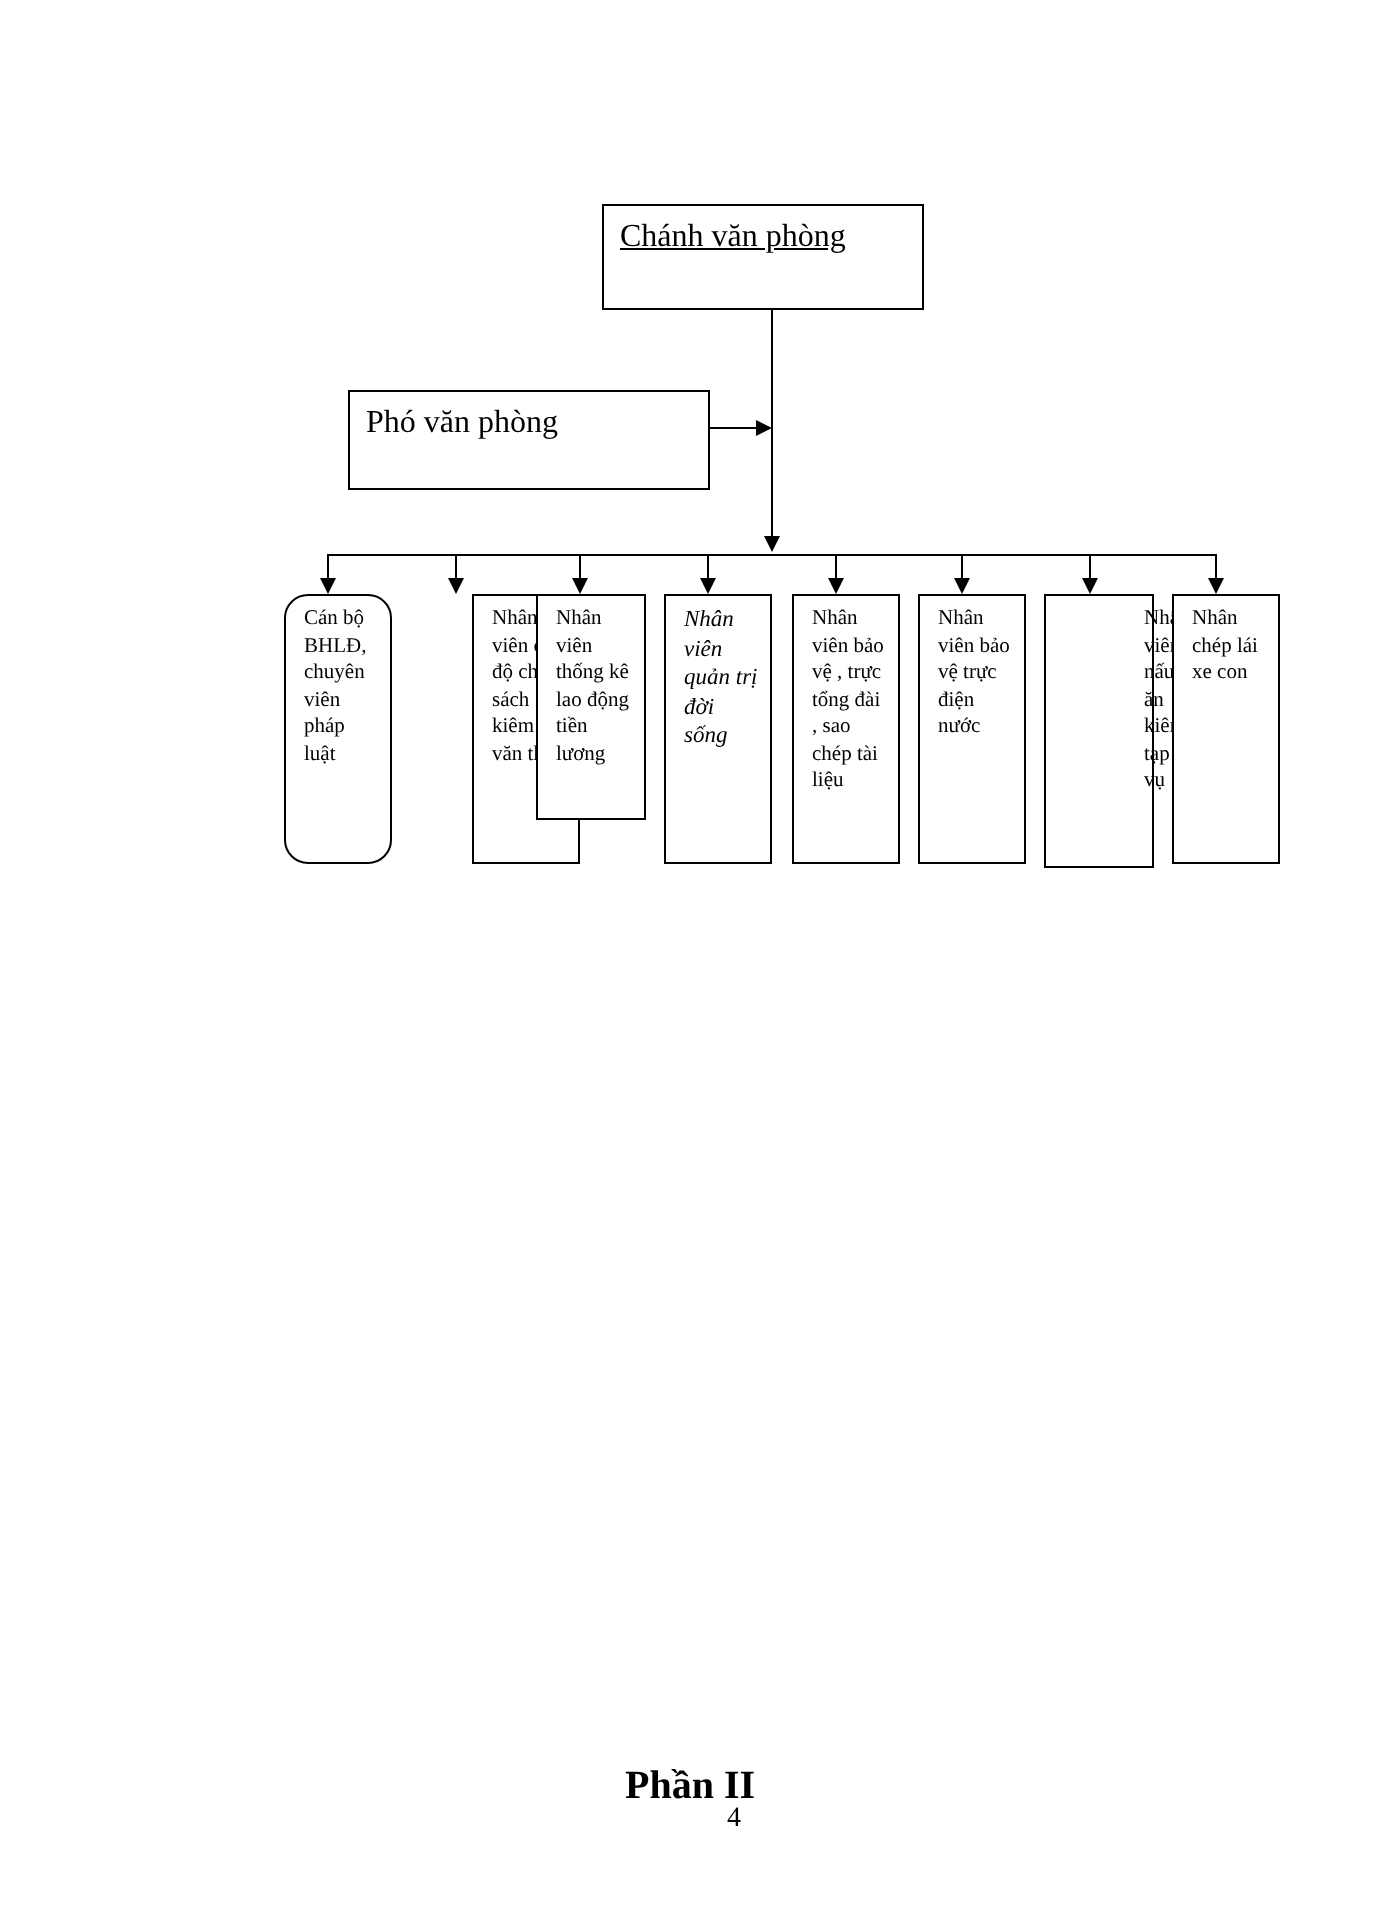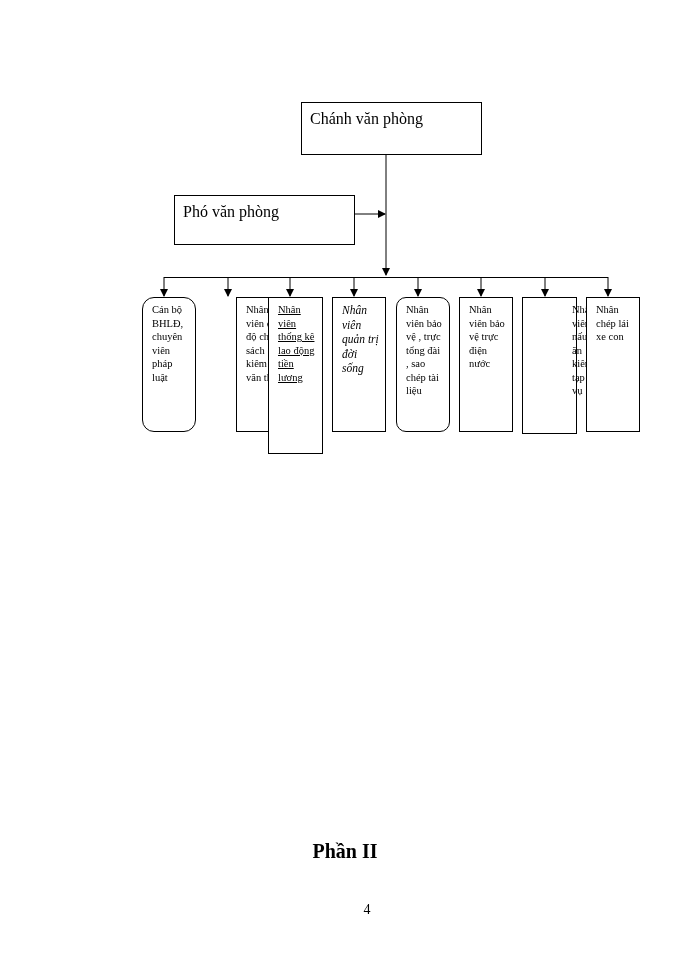--- a/index.html
+++ b/index.html
@@ -3,21 +3,21 @@
 <meta charset="utf-8">
 <style>
   html, body { margin:0; padding:0; background:#ffffff; }
   body { width:700px; height:960px; position:relative; overflow:hidden;
          font-family:"Liberation Serif","DejaVu Serif",serif; color:#000; }
   .abs { position:absolute; }
   .box { position:absolute; border:1px solid #000; background:#fff; box-sizing:border-box; }
   .top-title { font-size:16px; line-height:18px; }
   .small { font-size:10.5px; line-height:13.5px; padding:5px 6px 0 9px; }
   svg.lines { position:absolute; left:0; top:0; }
-  .heading { font-weight:bold; font-size:20px; }
+  .heading { font-weight:bold; font-size:20px;margin-top:42px; }
   .pagenum { font-size:14px; }
 </style>
 </head>
 <body>
 
 <svg class="lines" width="700" height="960">
   <defs>
     <marker id="arr" markerWidth="8" markerHeight="8" refX="7" refY="4" orient="auto" markerUnits="userSpaceOnUse">
       <path d="M0,0 L8,4 L0,8 z" fill="#000"></path>
     </marker>
@@ -32,41 +32,41 @@
   <line x1="164" y1="277" x2="164" y2="296" stroke="#000" stroke-width="1" marker-end="url(#arr)"></line>
   <line x1="228" y1="277" x2="228" y2="296" stroke="#000" stroke-width="1" marker-end="url(#arr)"></line>
   <line x1="290" y1="277" x2="290" y2="296" stroke="#000" stroke-width="1" marker-end="url(#arr)"></line>
   <line x1="354" y1="277" x2="354" y2="296" stroke="#000" stroke-width="1" marker-end="url(#arr)"></line>
   <line x1="418" y1="277" x2="418" y2="296" stroke="#000" stroke-width="1" marker-end="url(#arr)"></line>
   <line x1="481" y1="277" x2="481" y2="296" stroke="#000" stroke-width="1" marker-end="url(#arr)"></line>
   <line x1="545" y1="277" x2="545" y2="296" stroke="#000" stroke-width="1" marker-end="url(#arr)"></line>
   <line x1="608" y1="277" x2="608" y2="296" stroke="#000" stroke-width="1" marker-end="url(#arr)"></line>
 </svg>
 
-<div class="box" style="left:301px; top:102px; width:181px; height:53px;">
+<div class="box" style="left:301px; top:102px; width:161px; height:53px;text-decoration:underline;">
   <div class="top-title" style="padding:7px 0 0 8px;">Chánh văn phòng</div>
 </div>
 
 <div class="box" style="left:174px; top:195px; width:181px; height:50px;">
   <div class="top-title" style="padding:7px 0 0 8px;">Phó văn phòng</div>
 </div>
 
 <div class="box" style="left:142px; top:297px; width:54px; height:135px;border-radius:12px;">
   <div class="small">Cán bộ BHLĐ, chuyên viên pháp luật</div>
 </div>
 <div class="box" style="left:205px; top:297px; width:54px; height:135px;margin-left:31px;">
   <div class="small">Nhân viên chế độ chính sách kiêm văn thư</div>
 </div>
-<div class="box" style="left:268px; top:297px; width:55px; height:157px;text-decoration:underline;">
+<div class="box" style="left:268px; top:297px; width:55px; height:113px;">
   <div class="small">Nhân viên thống kê lao động tiền lương</div>
 </div>
 <div class="box" style="left:332px; top:297px; width:54px; height:135px;">
   <div class="small" style="font-size:11.5px; line-height:14.5px;font-style:italic;">Nhân viên quản trị đời sống</div>
 </div>
-<div class="box" style="left:396px; top:297px; width:54px; height:135px;border-radius:10px;">
+<div class="box" style="left:396px; top:297px; width:54px; height:135px;">
   <div class="small">Nhân viên bảo vệ , trực tổng đài , sao chép tài liệu</div>
 </div>
 <div class="box" style="left:459px; top:297px; width:54px; height:135px;">
   <div class="small">Nhân viên bảo vệ trực điện nước</div>
 </div>
 <div class="box" style="left:522px; top:297px; width:55px; height:137px;padding-left:40px;">
   <div class="small">Nhân viên nấu ăn kiêm tạp vụ</div>
 </div>
 <div class="box" style="left:586px; top:297px; width:54px; height:135px;">
   <div class="small">Nhân chép lái xe con</div>

